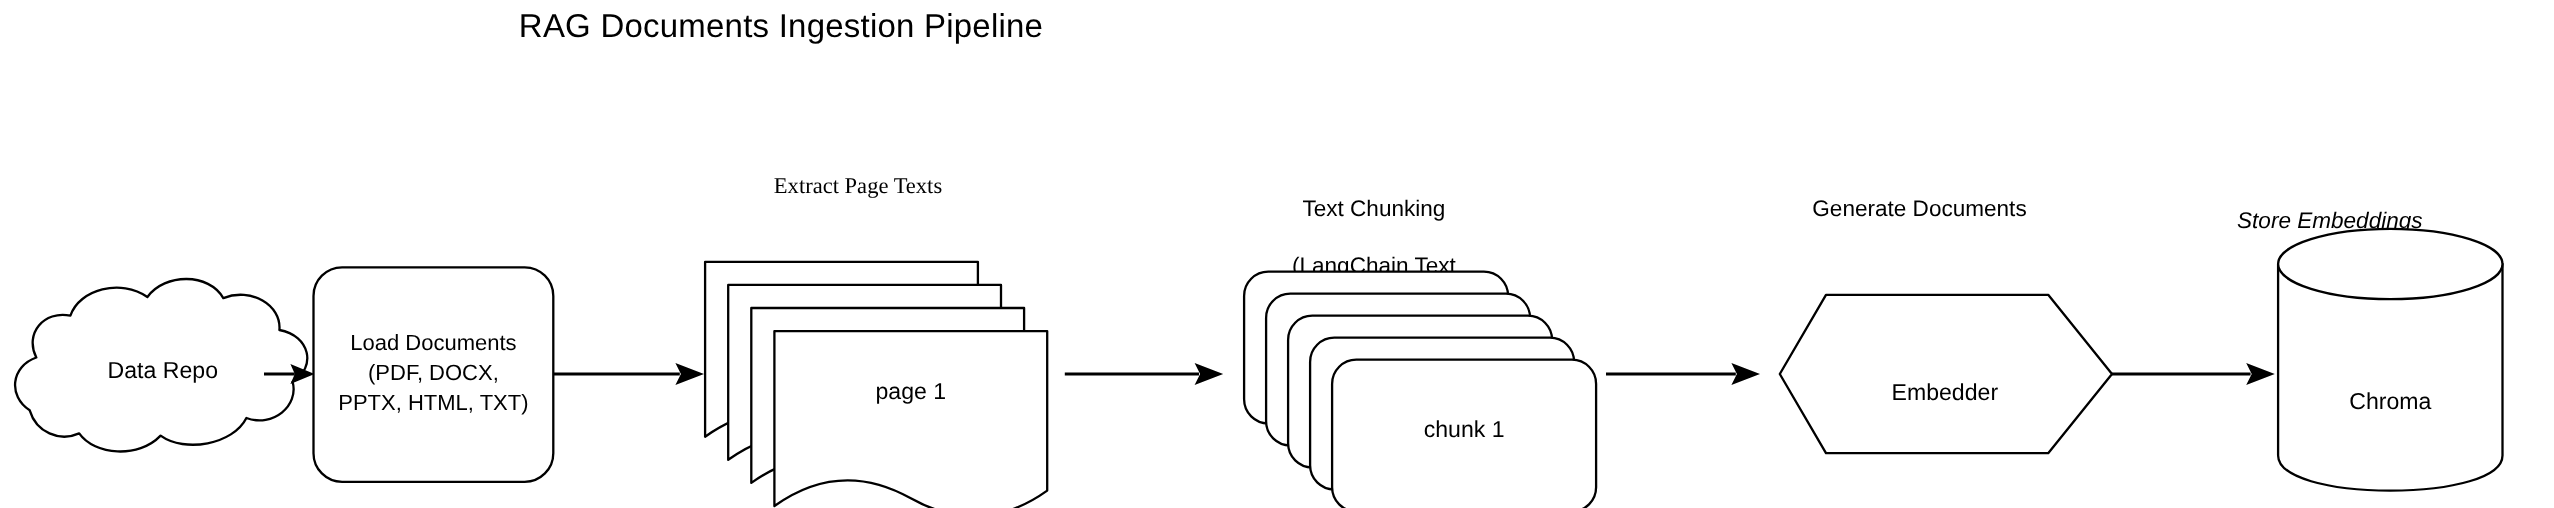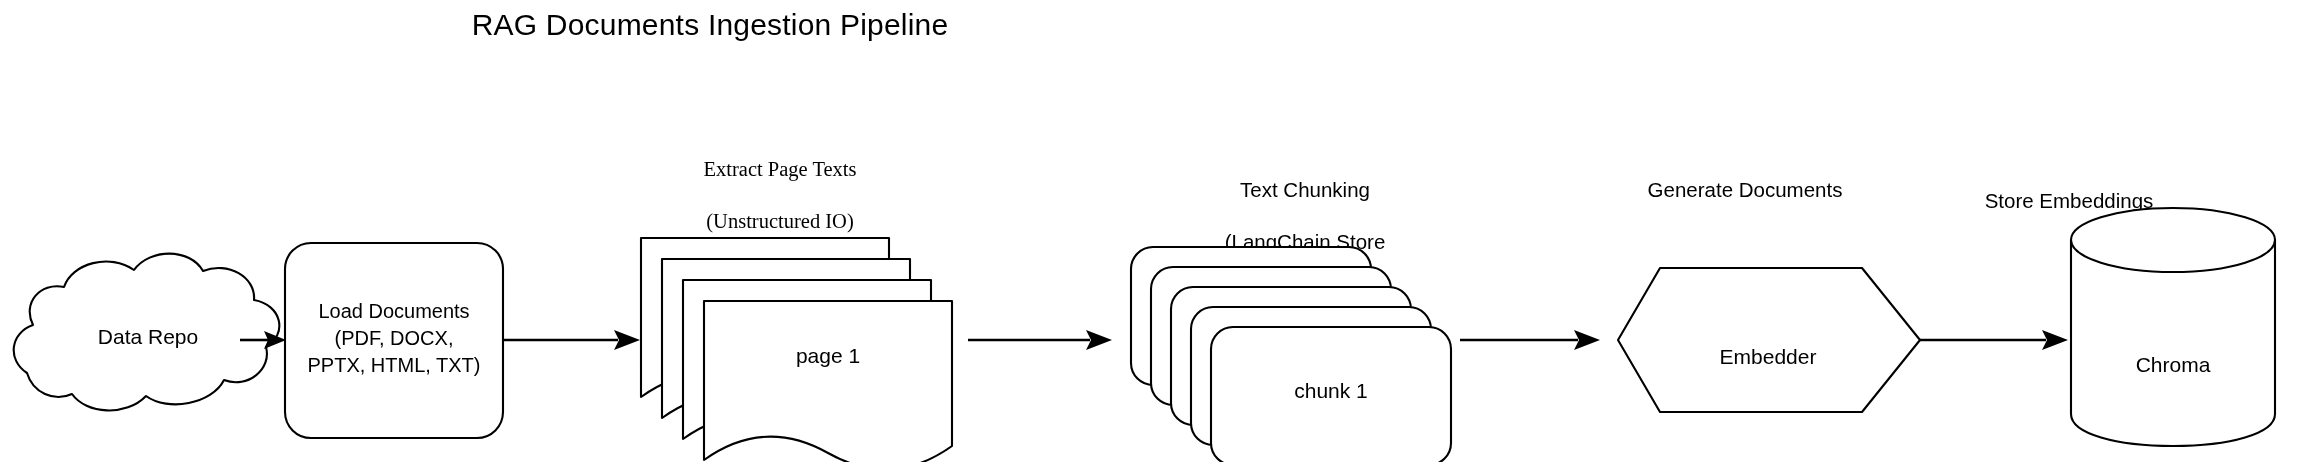--- a/index.html
+++ b/index.html
@@ -80,34 +80,33 @@
 </style>
 </head>
 <body>
 
 <div id="diagram-root">
 
   <div class="diagram-title">RAG Documents Ingestion Pipeline</div>
 
   <div class="caption" style="left:640px; top:130px; width:280px;font-family:Liberation Serif, serif;">
     <span class="caption-line">Extract Page Texts</span>
-    <span class="caption-line">(Unstructured IO)</span>
   </div>
 
-  <div class="caption" style="left:1175px; top:151px; width:260px;">
+  <div class="caption" style="left:1119px; top:151px; width:260px;">
     <span class="caption-line">Text Chunking</span>
-    <span class="caption-line">(LangChain Store</span>
+    <span class="caption-line">(LangChain Text</span>
     <span class="caption-line">Splitters)</span>
   </div>
 
   <div class="caption" style="left:1580px; top:151px; width:330px;">
     <span class="caption-line">Generate Documents</span>
   </div>
 
-  <div class="caption" style="left:1929px; top:162px; width:280px;">
+  <div class="caption" style="left:1978px; top:162px; width:280px;font-style:italic;">
     <span class="caption-line">Store Embeddings</span>
   </div>
 
   <svg class="canvas" viewBox="0 0 2322 462" xmlns="http://www.w3.org/2000/svg">
 
     <g>
       <path class="shape-stroke" d="M 27 373
                C 7 360, 10 333, 33 325
                C 22 303, 40 282, 64 287
                C 72 263, 110 253, 134 270

